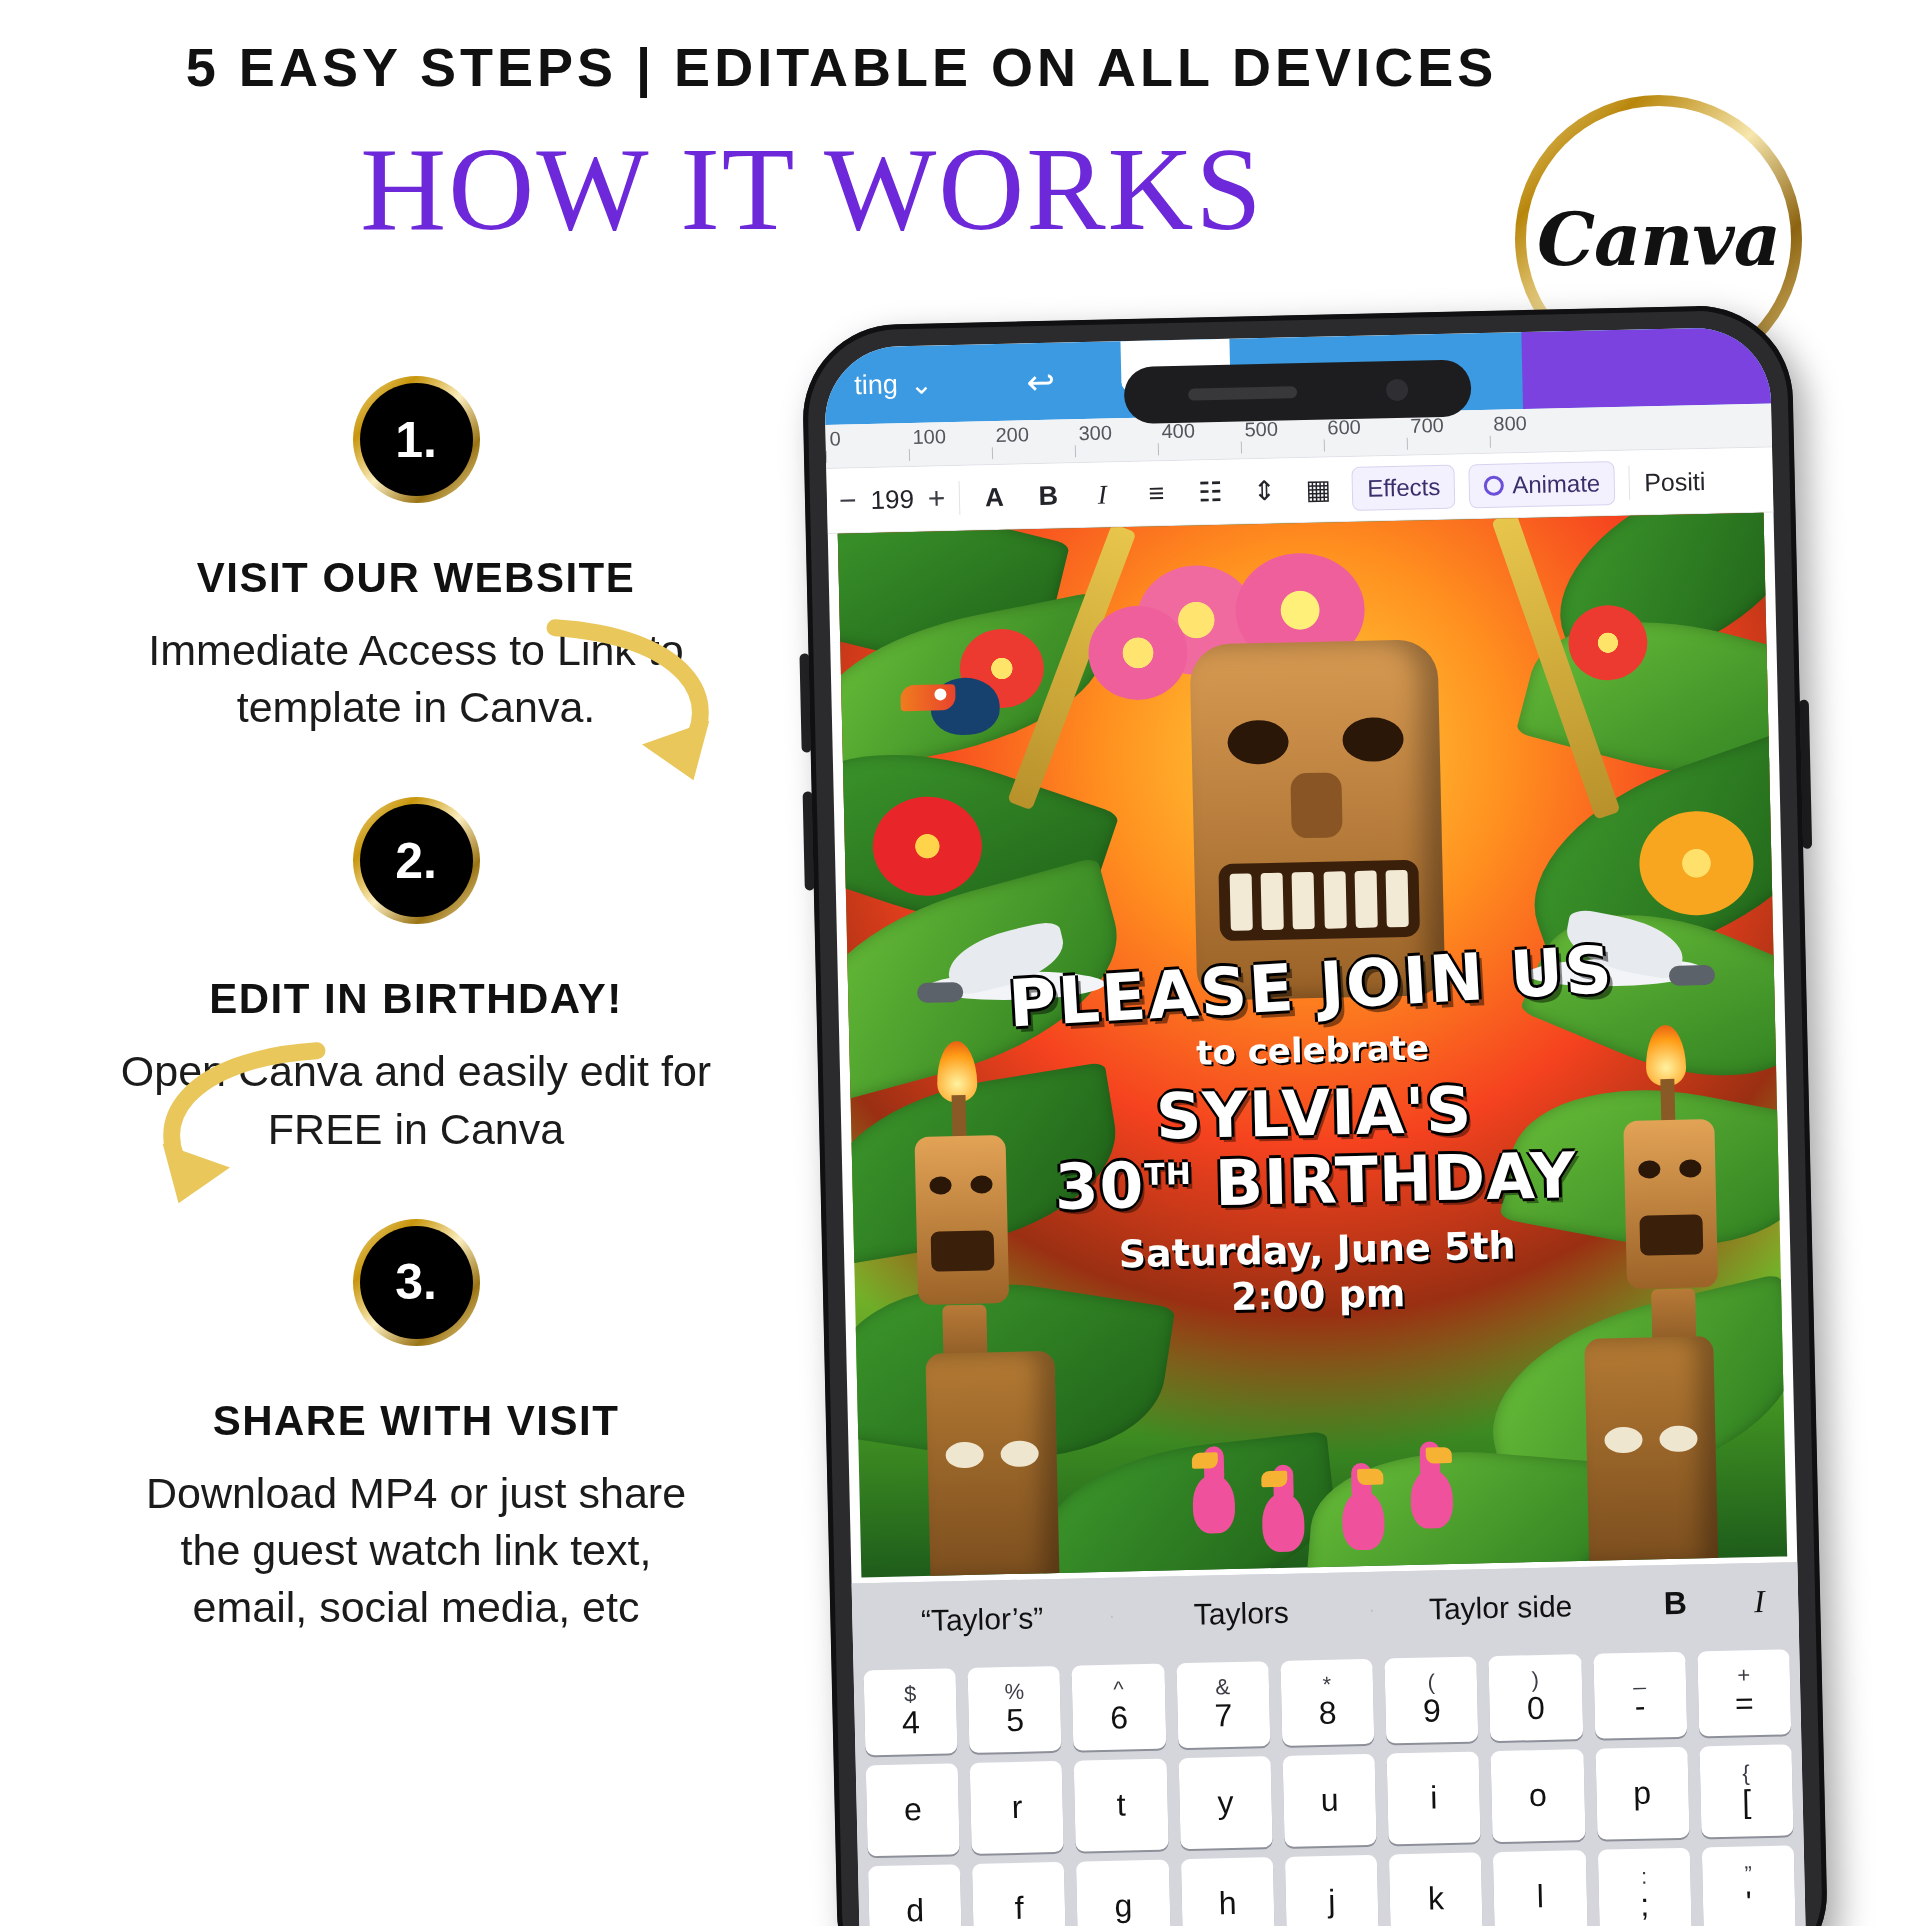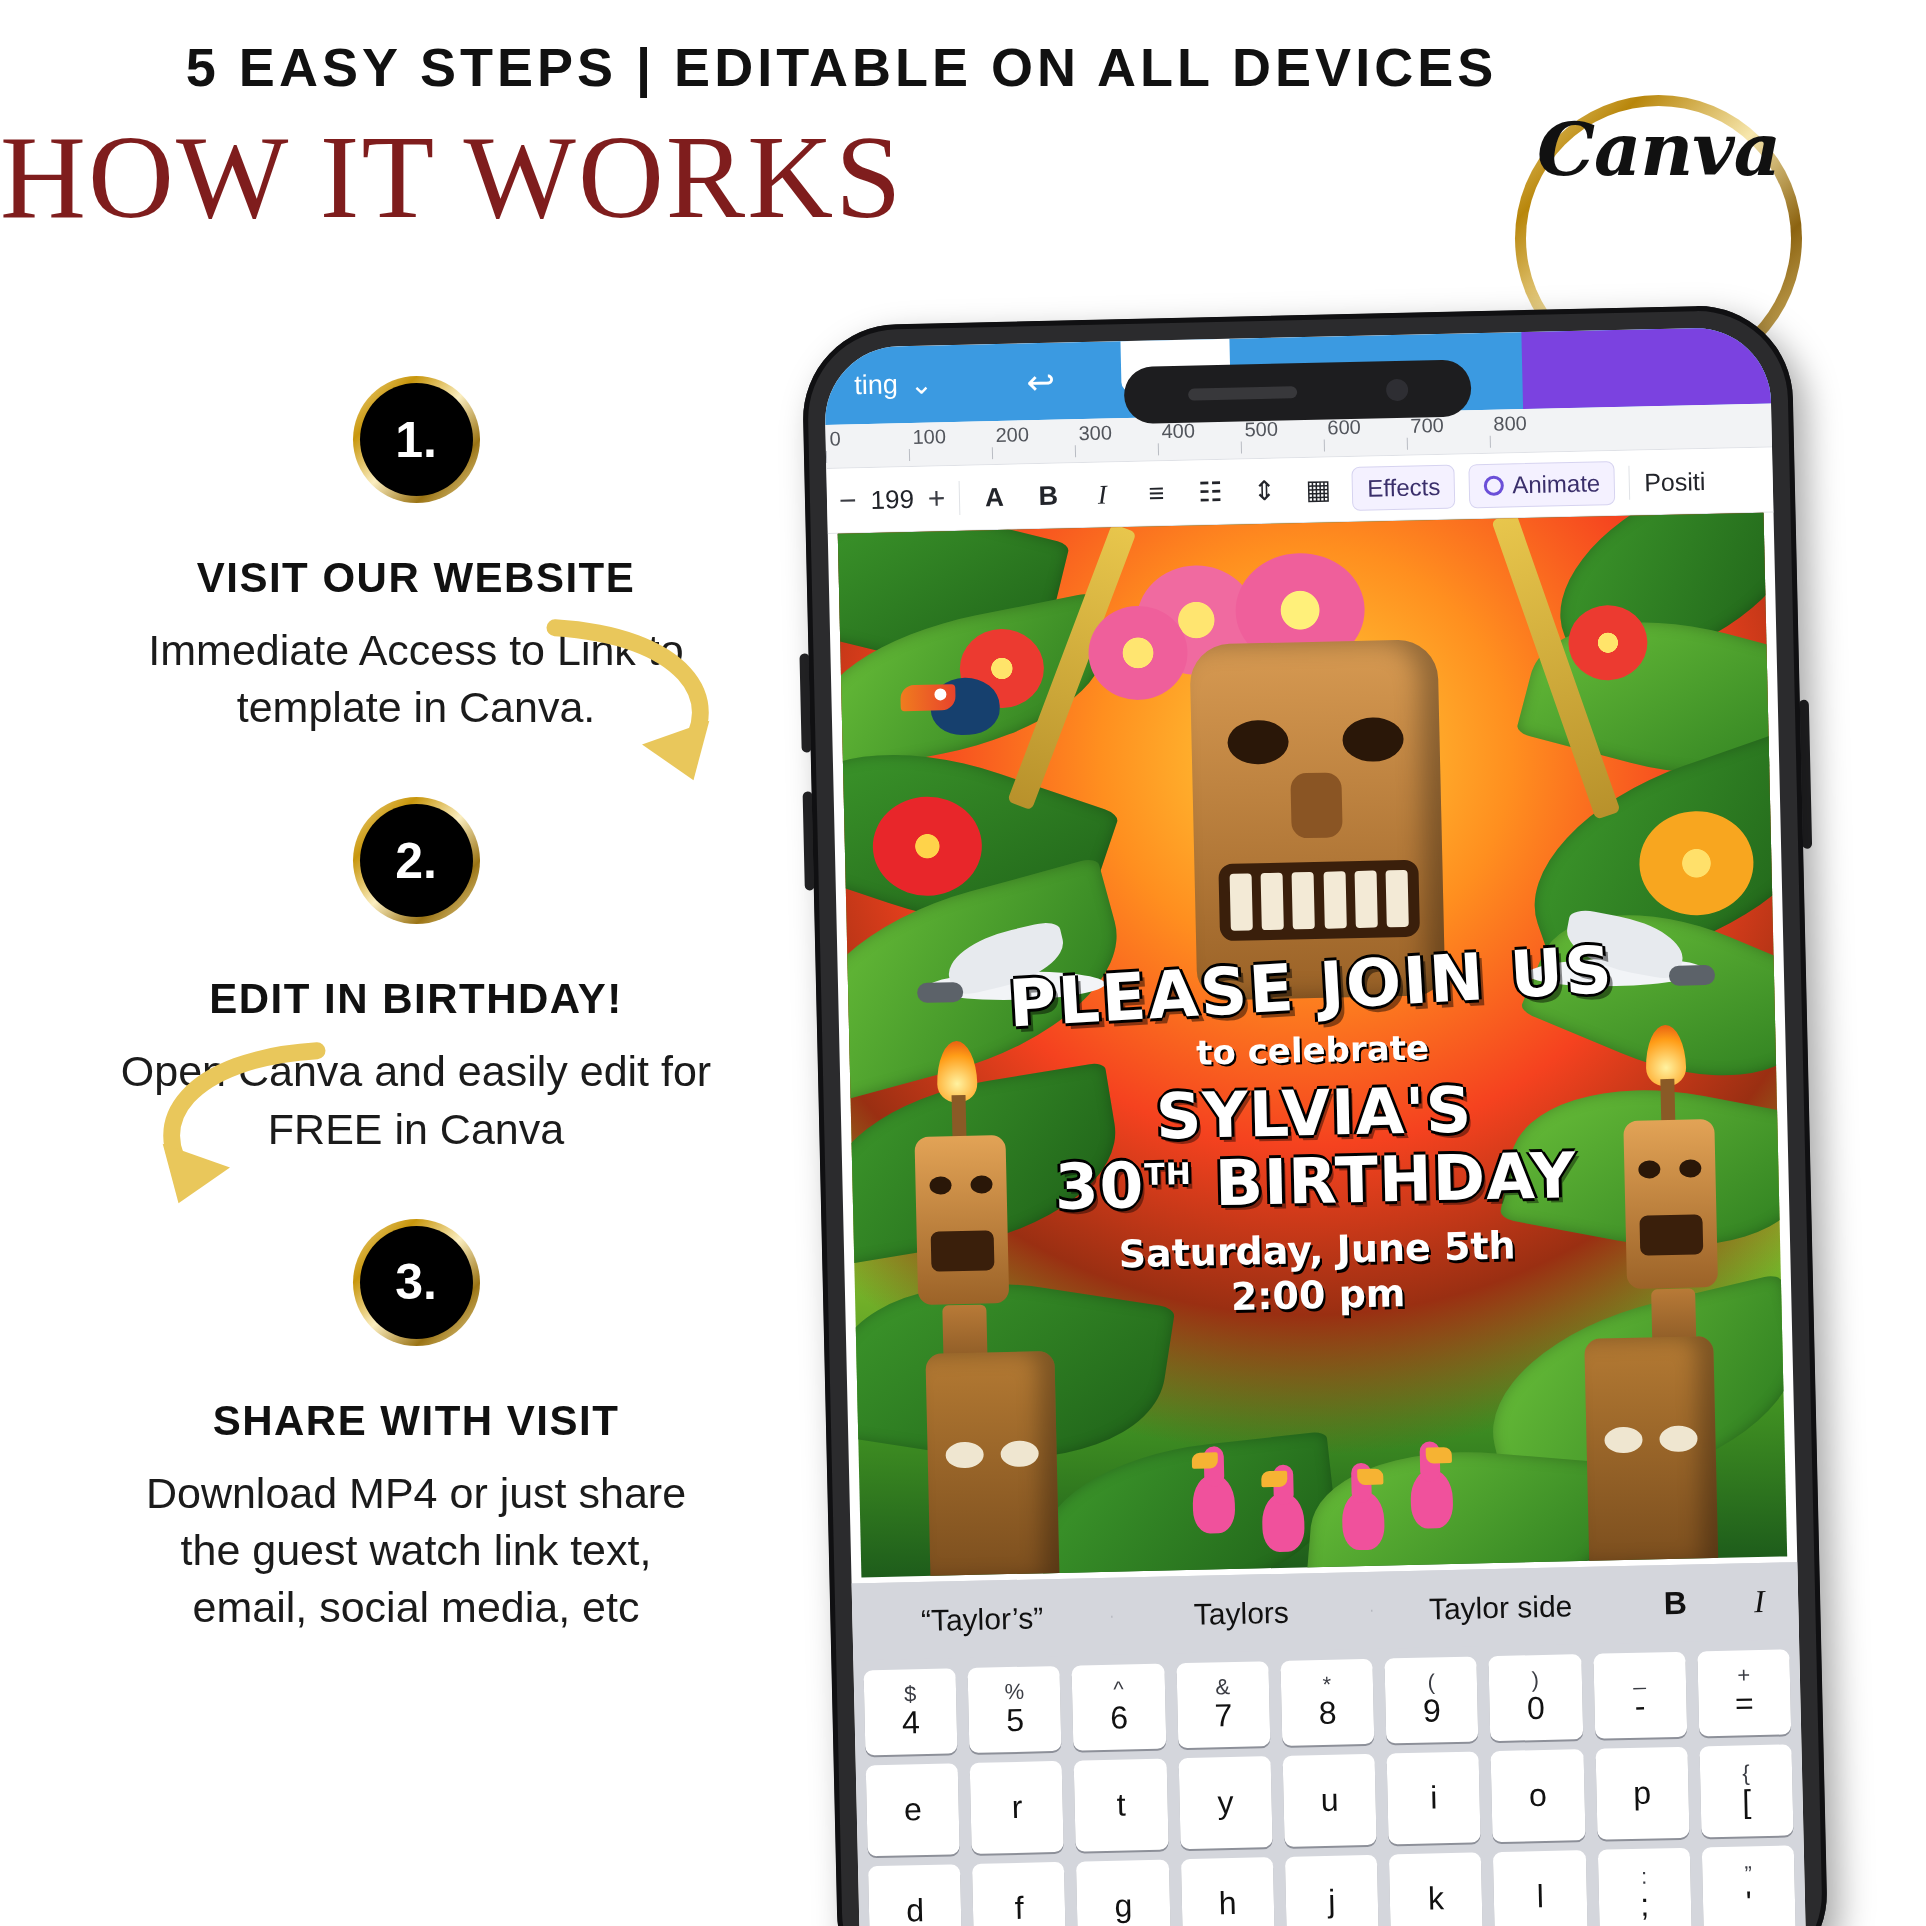--- a/index.html
+++ b/index.html
@@ -13,38 +13,38 @@
 
   
   .hdr-sub {
     position: absolute; top: 36px; left: 0; width: 1683px;
     text-align: center;
     font-size: 54px; font-weight: bold; letter-spacing: 4px;
     color: #111;
     font-family: "Liberation Sans", sans-serif;
   }
   .hdr-title {
-    position: absolute; top: 109px; left: 0; width: 1624px;
-    text-align: left;
+    position: absolute; top: 121px; left: 0; width: 1624px;
+    text-align: center;
     font-size: 119px; font-weight: normal; letter-spacing: 2px;
-    color: #7f1d1d;
+    color: #6d28d9;
     font-family: "Liberation Serif", serif;
   }
 
   
   .canva-badge {
     position: absolute; top: 95px; left: 1515px;
     width: 287px; height: 287px; border-radius: 50%;
     background: linear-gradient(135deg,#f3d98b 0%, #b8860b 22%, #f7e7ae 48%, #8c6310 72%, #e8cf86 100%);
     padding: 11px;
   }
   .canva-badge-inner {
     width: 100%; height: 100%; border-radius: 50%;
     background: #fff;
-    display: flex; justify-content: center;
+    display: flex; align-items: center; justify-content: center;
   }
   .canva-word {
     font-family: "DejaVu Serif", serif;
     font-style: italic;
     font-size: 73px;
     font-weight: bold;
     color: #111;
     letter-spacing: -1px;
   }
 

